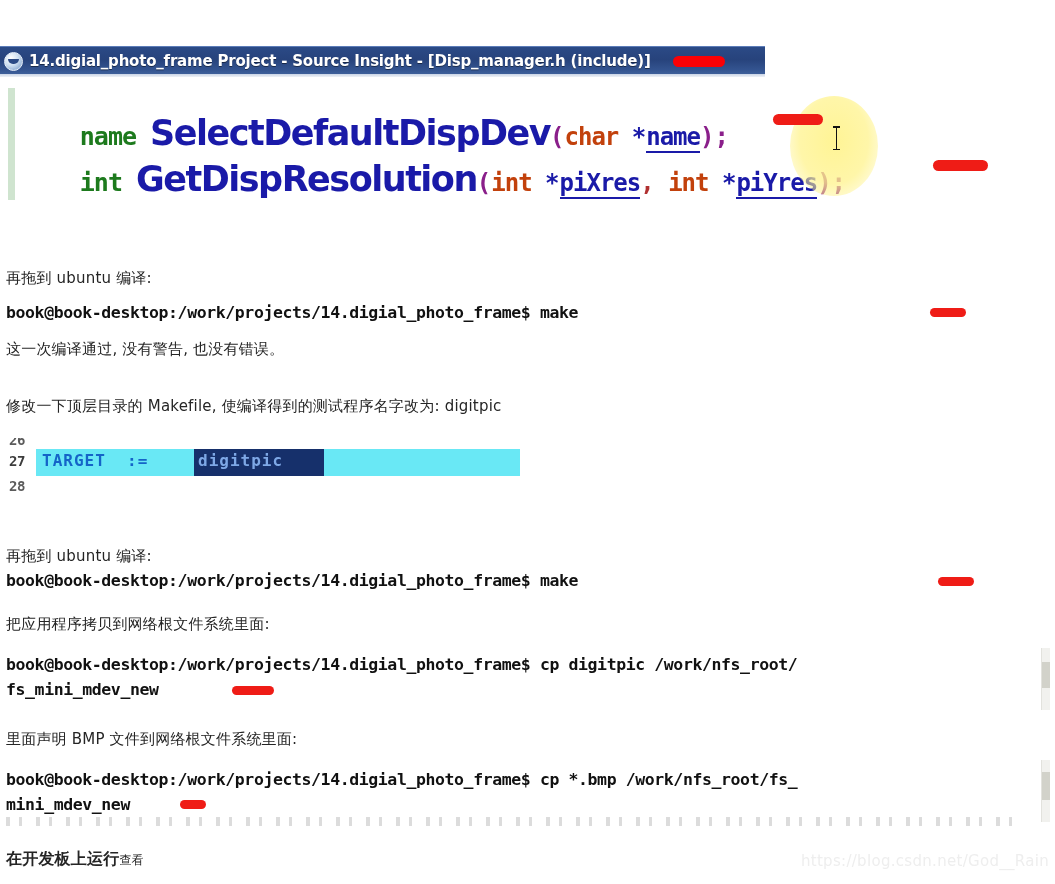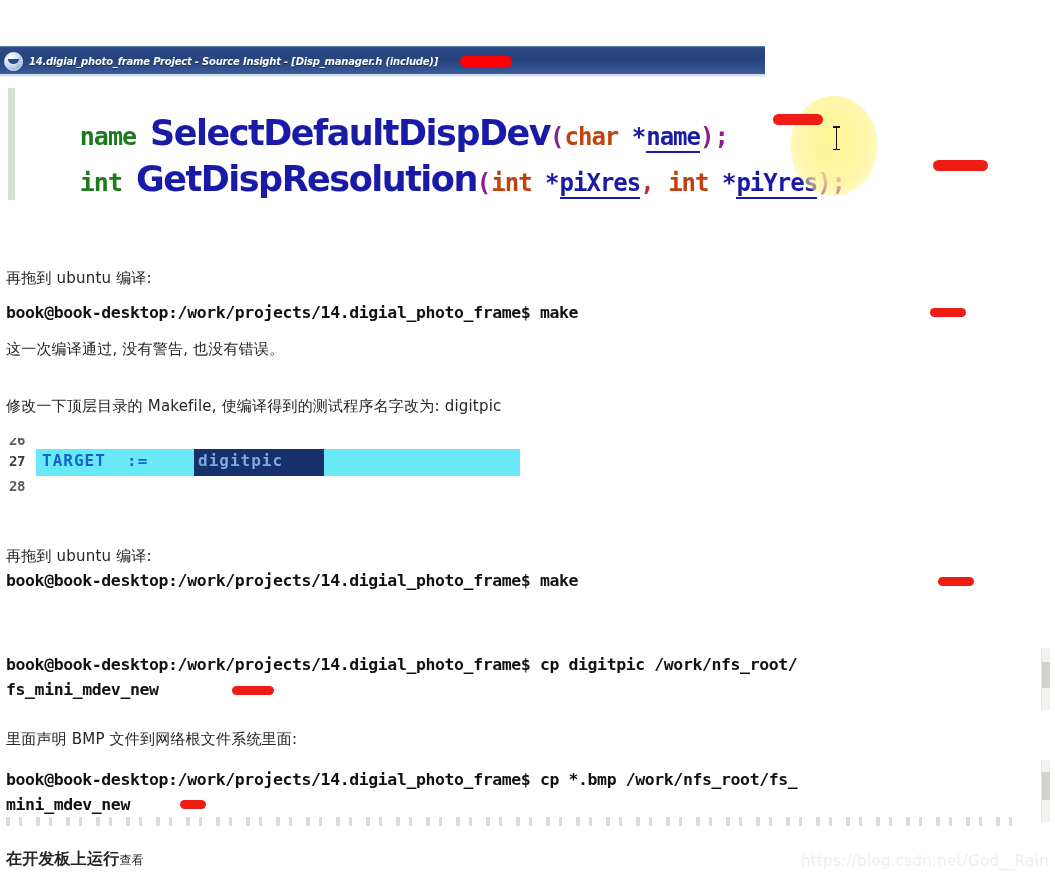--- a/index.html
+++ b/index.html
@@ -40,24 +40,23 @@
     background:radial-gradient(circle at 35% 30%,#ffffff 0%,#cfe0f2 45%,#6f93c4 100%);
     border:1px solid #e8f0fa;
     position:relative;
   }
   .si-icon:after{
     content:"";position:absolute;left:3px;top:6px;width:11px;height:5px;
     background:#2b4a86;border-radius:0 0 6px 6px;
   }
   .si-title{
     font-family:"DejaVu Sans",sans-serif;
-    font-size:10px;font-weight:bold;color:#ffffff;
+    font-size:15px;font-weight:bold;color:#ffffff;
     white-space:nowrap;letter-spacing:-.2px;
     text-shadow:0 1px 0 rgba(0,0,0,.45);
-    font-style:italic;
   }
   .si-redmark{
     width:52px;height:11px;border-radius:6px;background:#fb0005;
     margin-left:22px;flex:none;
   }
   .si-underline{
     position:absolute;left:0;top:74px;width:765px;height:3px;
     background:linear-gradient(180deg,#c9d4e6 0%,#eef1f6 100%);
   }
 
@@ -230,20 +229,21 @@
     <div class="mk-code">TARGET  := </div>
     <div class="mk-sel"></div>
     <div class="mk-seltext">digitpic</div>
   </div>
 
   <div class="abs prose" style="left:6px;top:547px;">再拖到 ubuntu 编译:</div>
 
   <div class="abs term" style="left:6px;top:569px;">book@book-desktop:/work/projects/14.digial_photo_frame$ make</div>
   <div class="term-redmark" style="left:938px;top:577px;width:36px;"></div>
 
+  <div class="abs prose" style="left:6px;top:615px;">把应用程序拷贝到网络根文件系统里面:</div>
 
   <div class="abs term" style="left:6px;top:653px;">book@book-desktop:/work/projects/14.digial_photo_frame$ cp digitpic /work/nfs_root/</div>
   <div class="abs term" style="left:6px;top:678px;">fs_mini_mdev_new</div>
   <div class="term-redmark" style="left:232px;top:686px;width:42px;"></div>
   <div class="term-scroll" style="left:1041px;top:648px;height:62px;">
     <div class="thumb" style="top:14px;height:26px;"></div>
   </div>
 
   <div class="abs prose" style="left:6px;top:730px;">里面声明 BMP 文件到网络根文件系统里面:</div>
 

